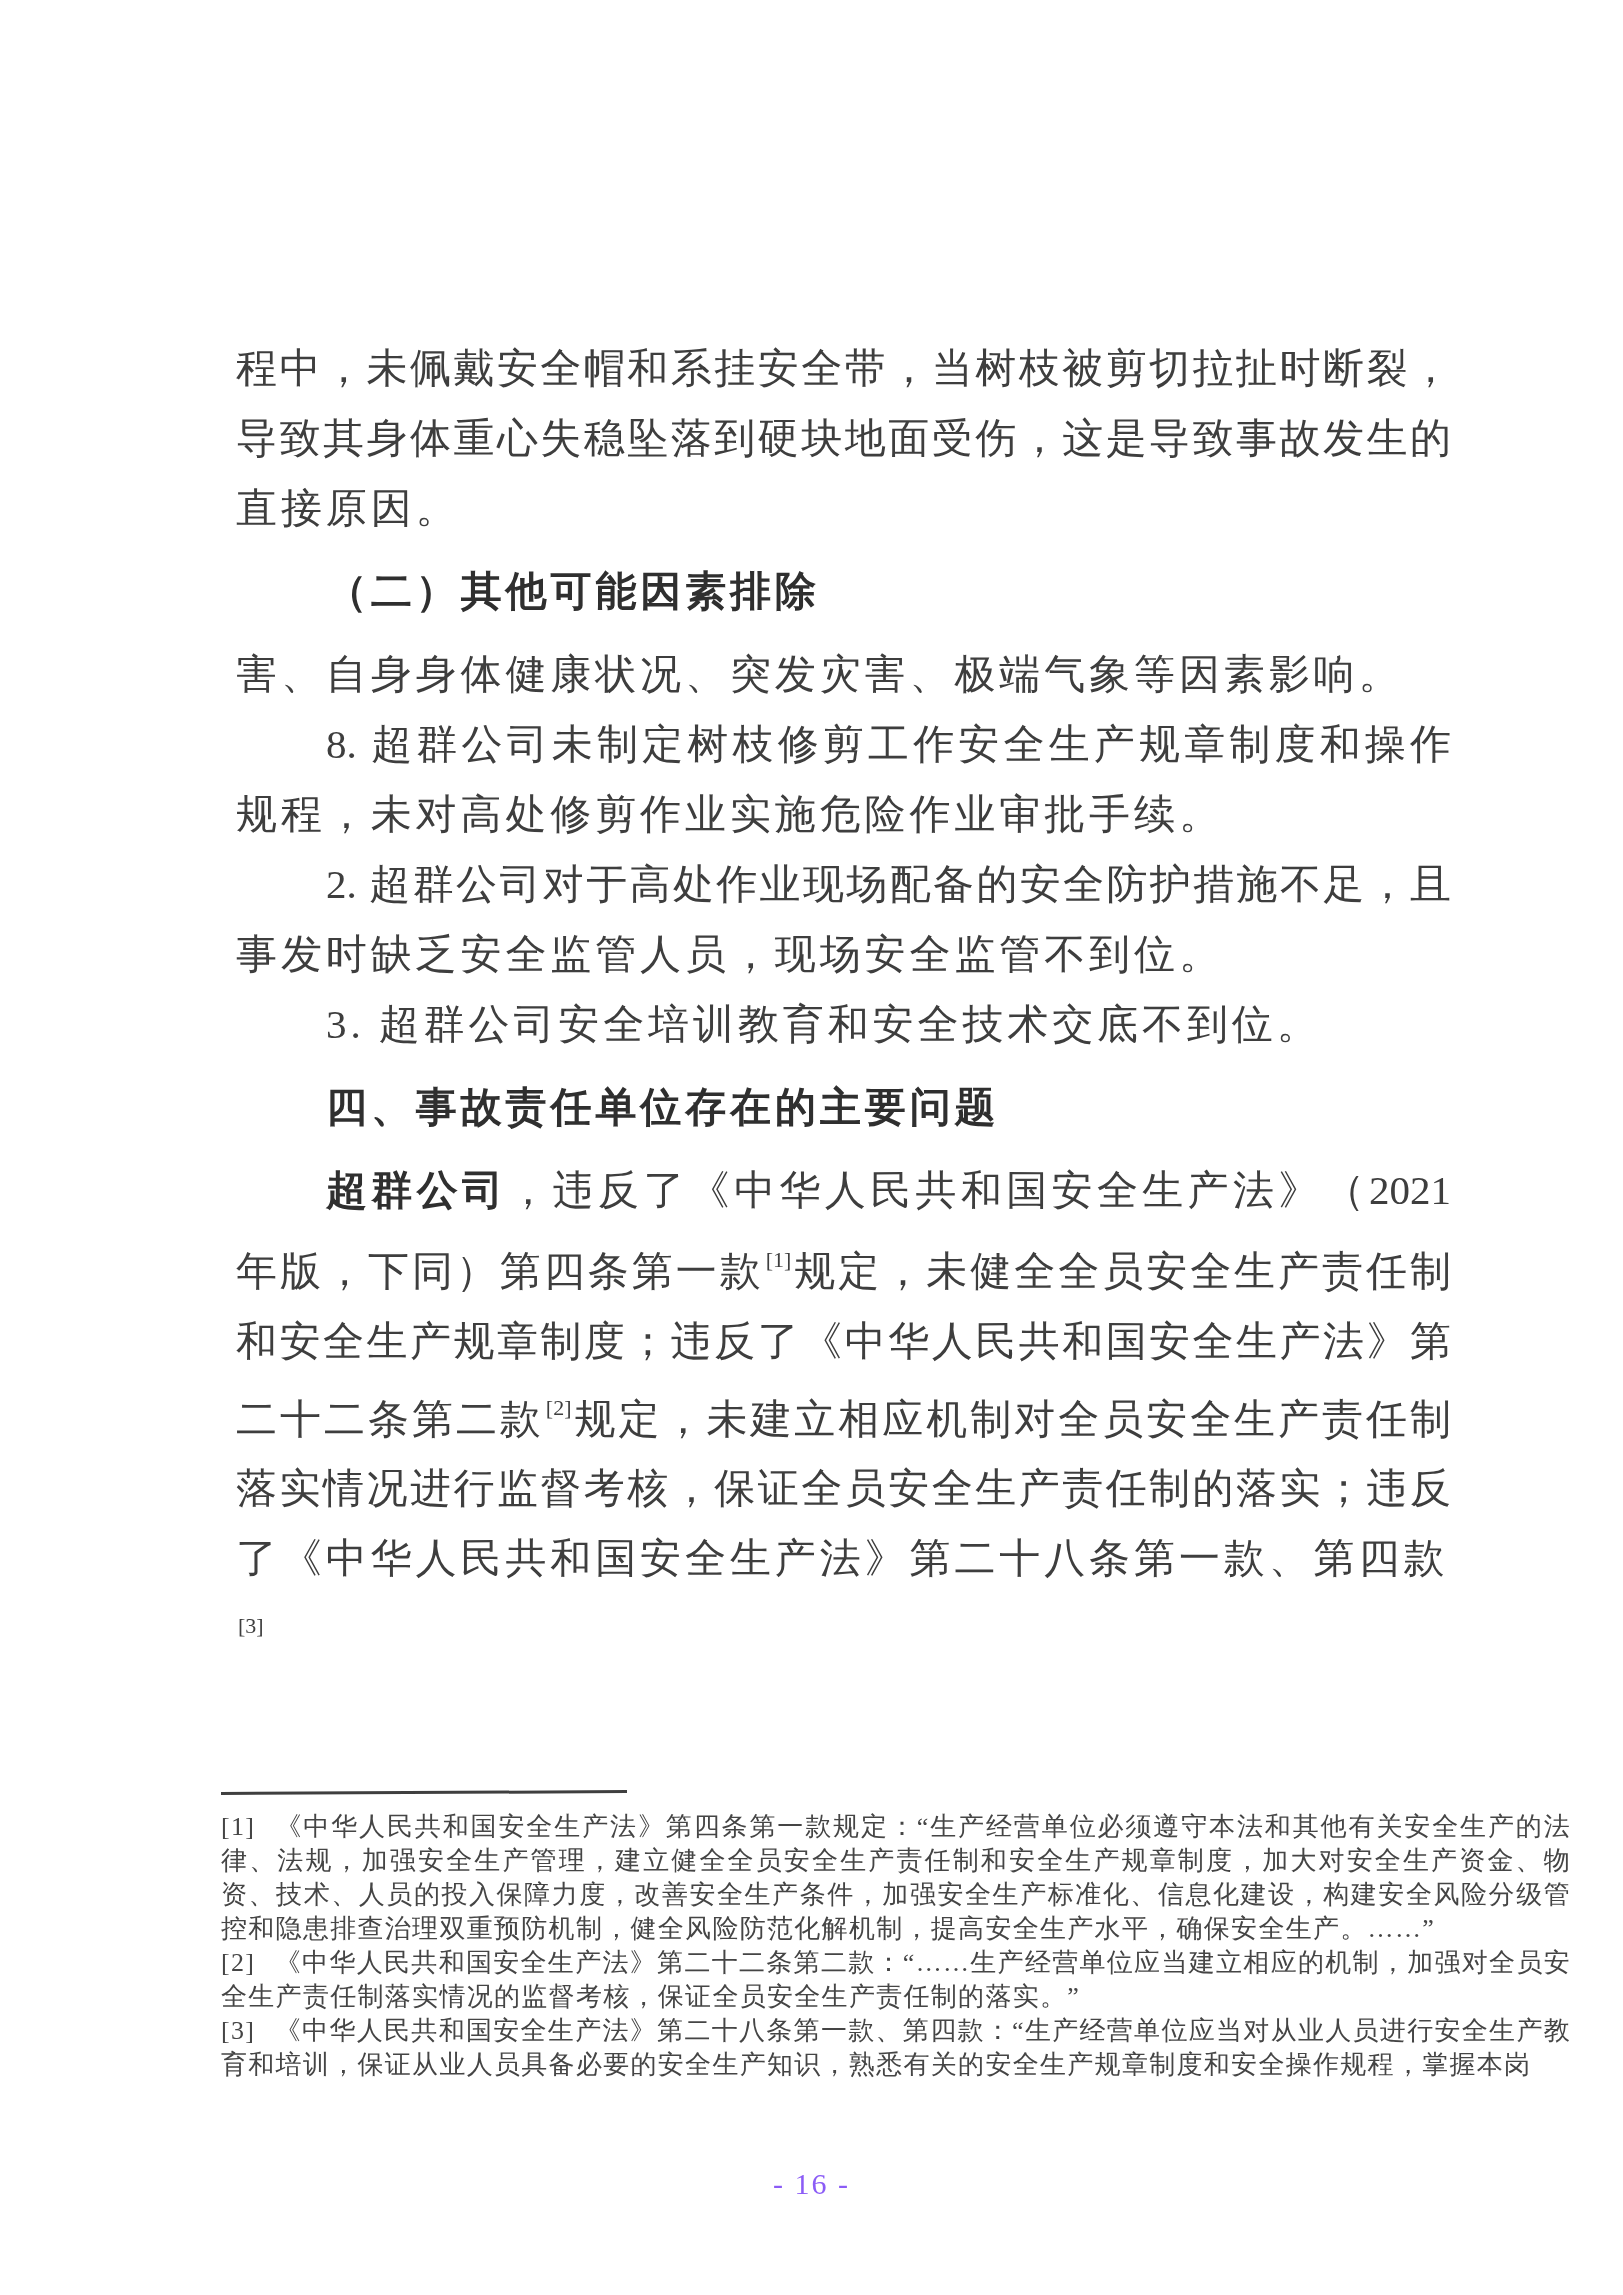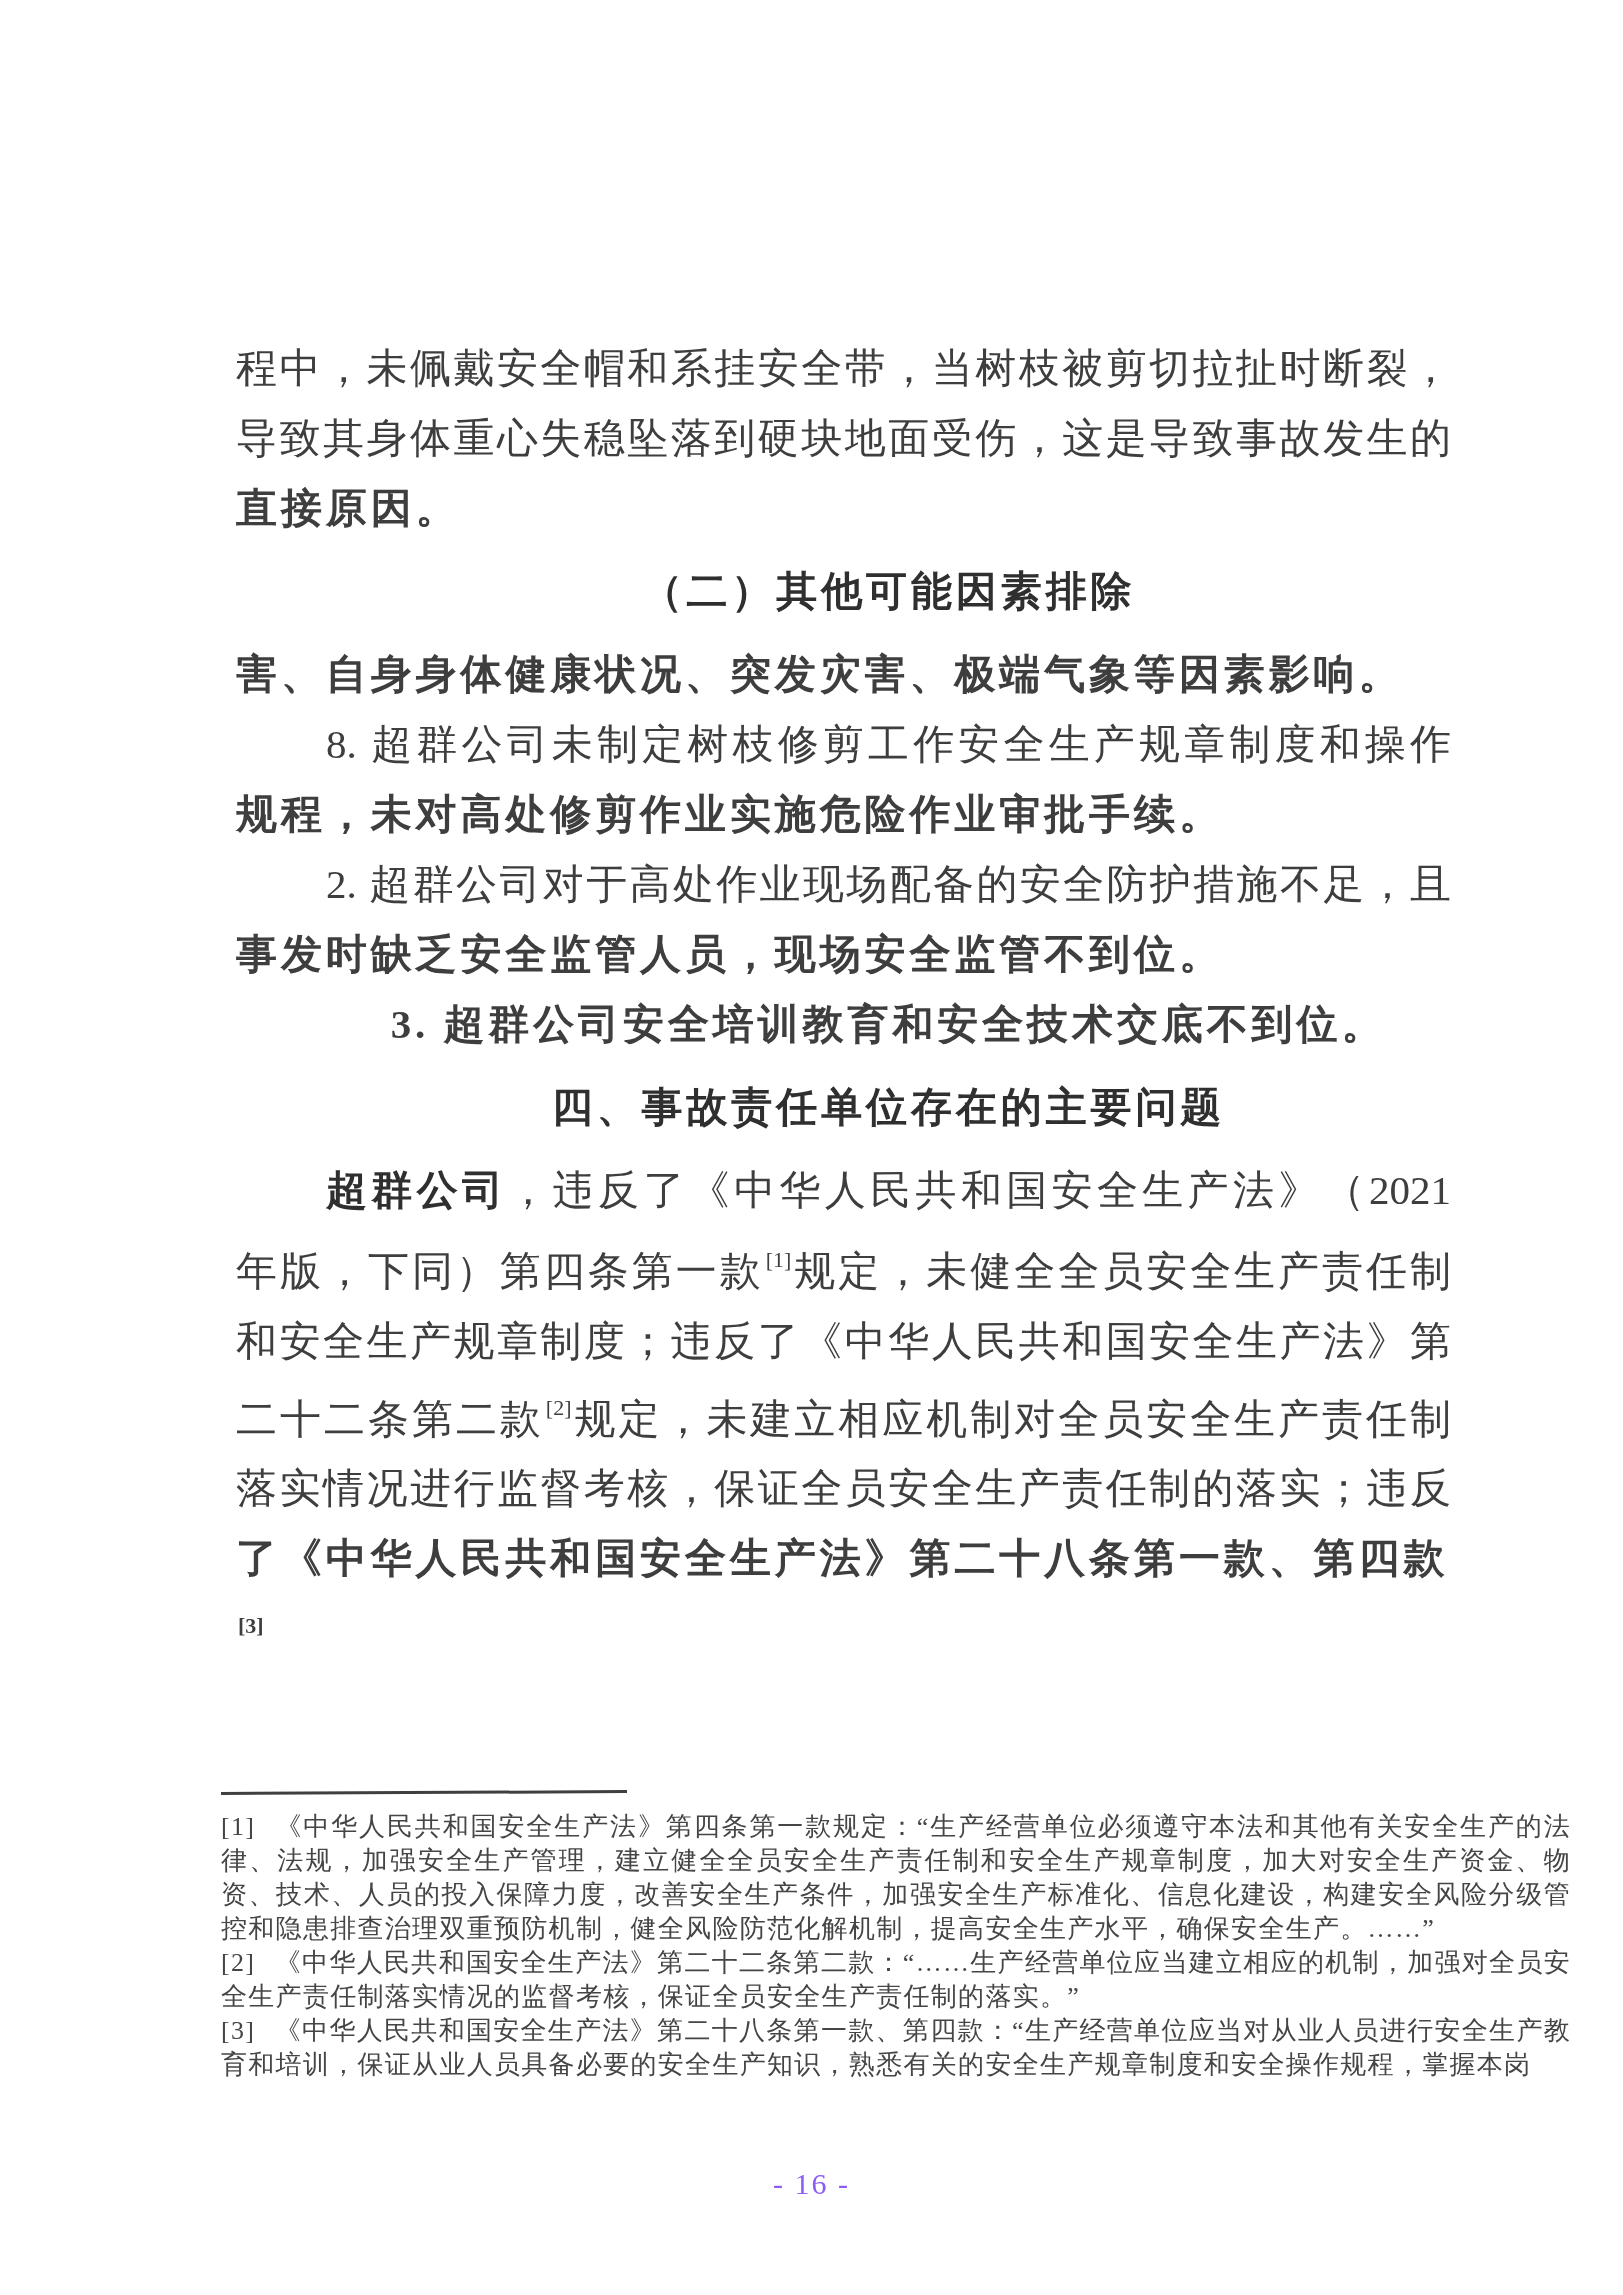--- a/index.html
+++ b/index.html
@@ -20,22 +20,22 @@
     left: 236px;
     top: 285px;
     width: 1215px;
     font-size: 41px;
     line-height: 70px;
   }
   .line { min-height: 70px; }
   
   .fill { text-align: justify; text-align-last: justify; }
   
-  .end  { text-align: left; letter-spacing: 3.9px; font-weight: bold; }
-  .indent { padding-left: 90px; text-align: center; }
+  .end  { text-align: left; letter-spacing: 3.9px; }
+  .indent { padding-left: 90px; }
   .heading { font-weight: bold; color: #2f2f2f; margin: 13px 0; }
   .bold-run { font-weight: bold; color: #2f2f2f; font-family: Liberation Mono, monospace; }
   sup.ref {
     font-size: 22px;
     letter-spacing: 0;
     vertical-align: super;
     position: relative;
     top: -2.6px;
     margin-left: 2px;
   }

